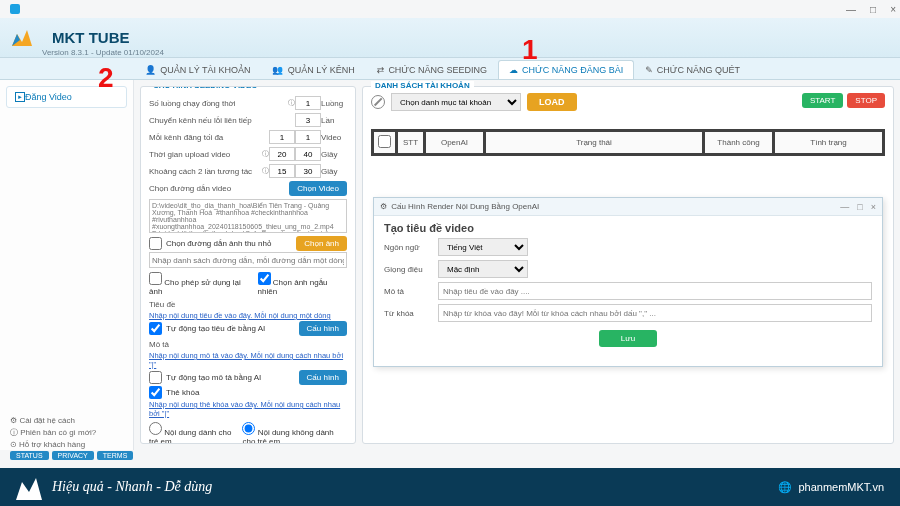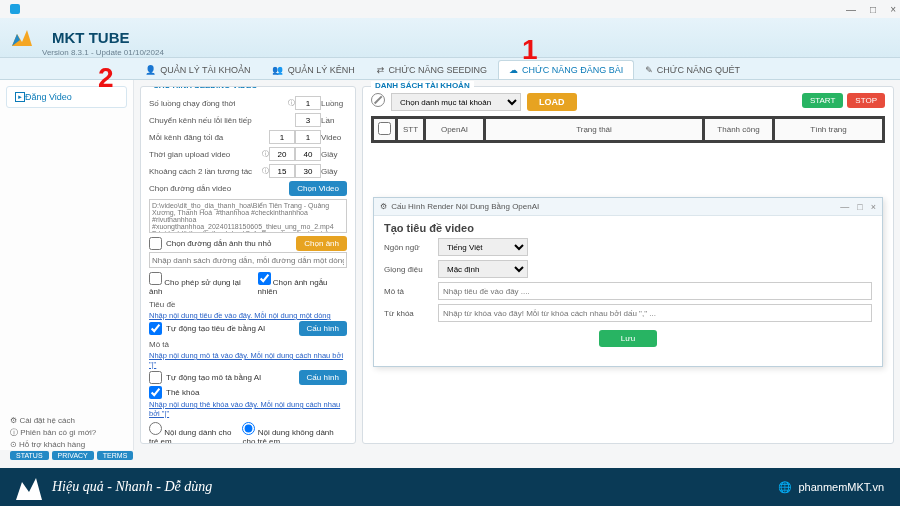--- a/index.html
+++ b/index.html
@@ -35,21 +35,21 @@
 .btn-amber{background:#e7a321}
 .btn-green{background:#28b463}
 .btn-red{background:#e74c3c}
 .btn-load{background:#e7a321;padding:4px 12px;font-size:9px;font-weight:600}
 .textarea{width:100%;height:34px;border:1px solid #ccc;font-size:7px;padding:2px;resize:none;color:#777}
 .input-full{width:100%;height:16px;border:1px solid #ccc;font-size:8px;padding:2px}
 .link{color:#2962c7;text-decoration:underline;font-size:7.5px;cursor:pointer}
 .section-label{font-size:8px;color:#555;margin:4px 0 2px}
 .cb-row{display:flex;align-items:center;gap:4px;font-size:8px;margin:1px 0}
 .radio-row{display:flex;gap:8px;font-size:8px;margin:4px 0}
-.right-top{display:flex;align-items:flex-start;gap:6px;margin-bottom:5px}
+.right-top{display:flex;align-items:center;gap:6px;margin-bottom:18px}
 .select{height:18px;border:1px solid #ccc;font-size:8px;padding:1px 4px}
 .table{width:100%;border-collapse:collapse;font-size:8px}
 .table th{border:3px solid #404040;padding:3px 4px;background:#fafafa;font-weight:400;color:#555}
 .top-actions{position:absolute;top:6px;right:8px;display:flex;gap:4px}
 .modal{position:absolute;left:10px;top:110px;width:510px;height:170px;background:#fff;border:1px solid #bcd0dc;box-shadow:2px 2px 6px rgba(0,0,0,.12)}
 .modal-titlebar{height:18px;background:#f0f6fa;display:flex;align-items:center;justify-content:space-between;padding:0 6px;font-size:8px;color:#3a6;border-bottom:1px solid #dce6ec}
 .modal-title-left{display:flex;align-items:center;gap:4px;color:#555}
 .modal-win{display:flex;gap:8px;color:#888;font-size:9px}
 .modal-body{padding:6px 10px}
 .modal-section{font-size:11px;font-weight:600;color:#444;margin-bottom:4px}

